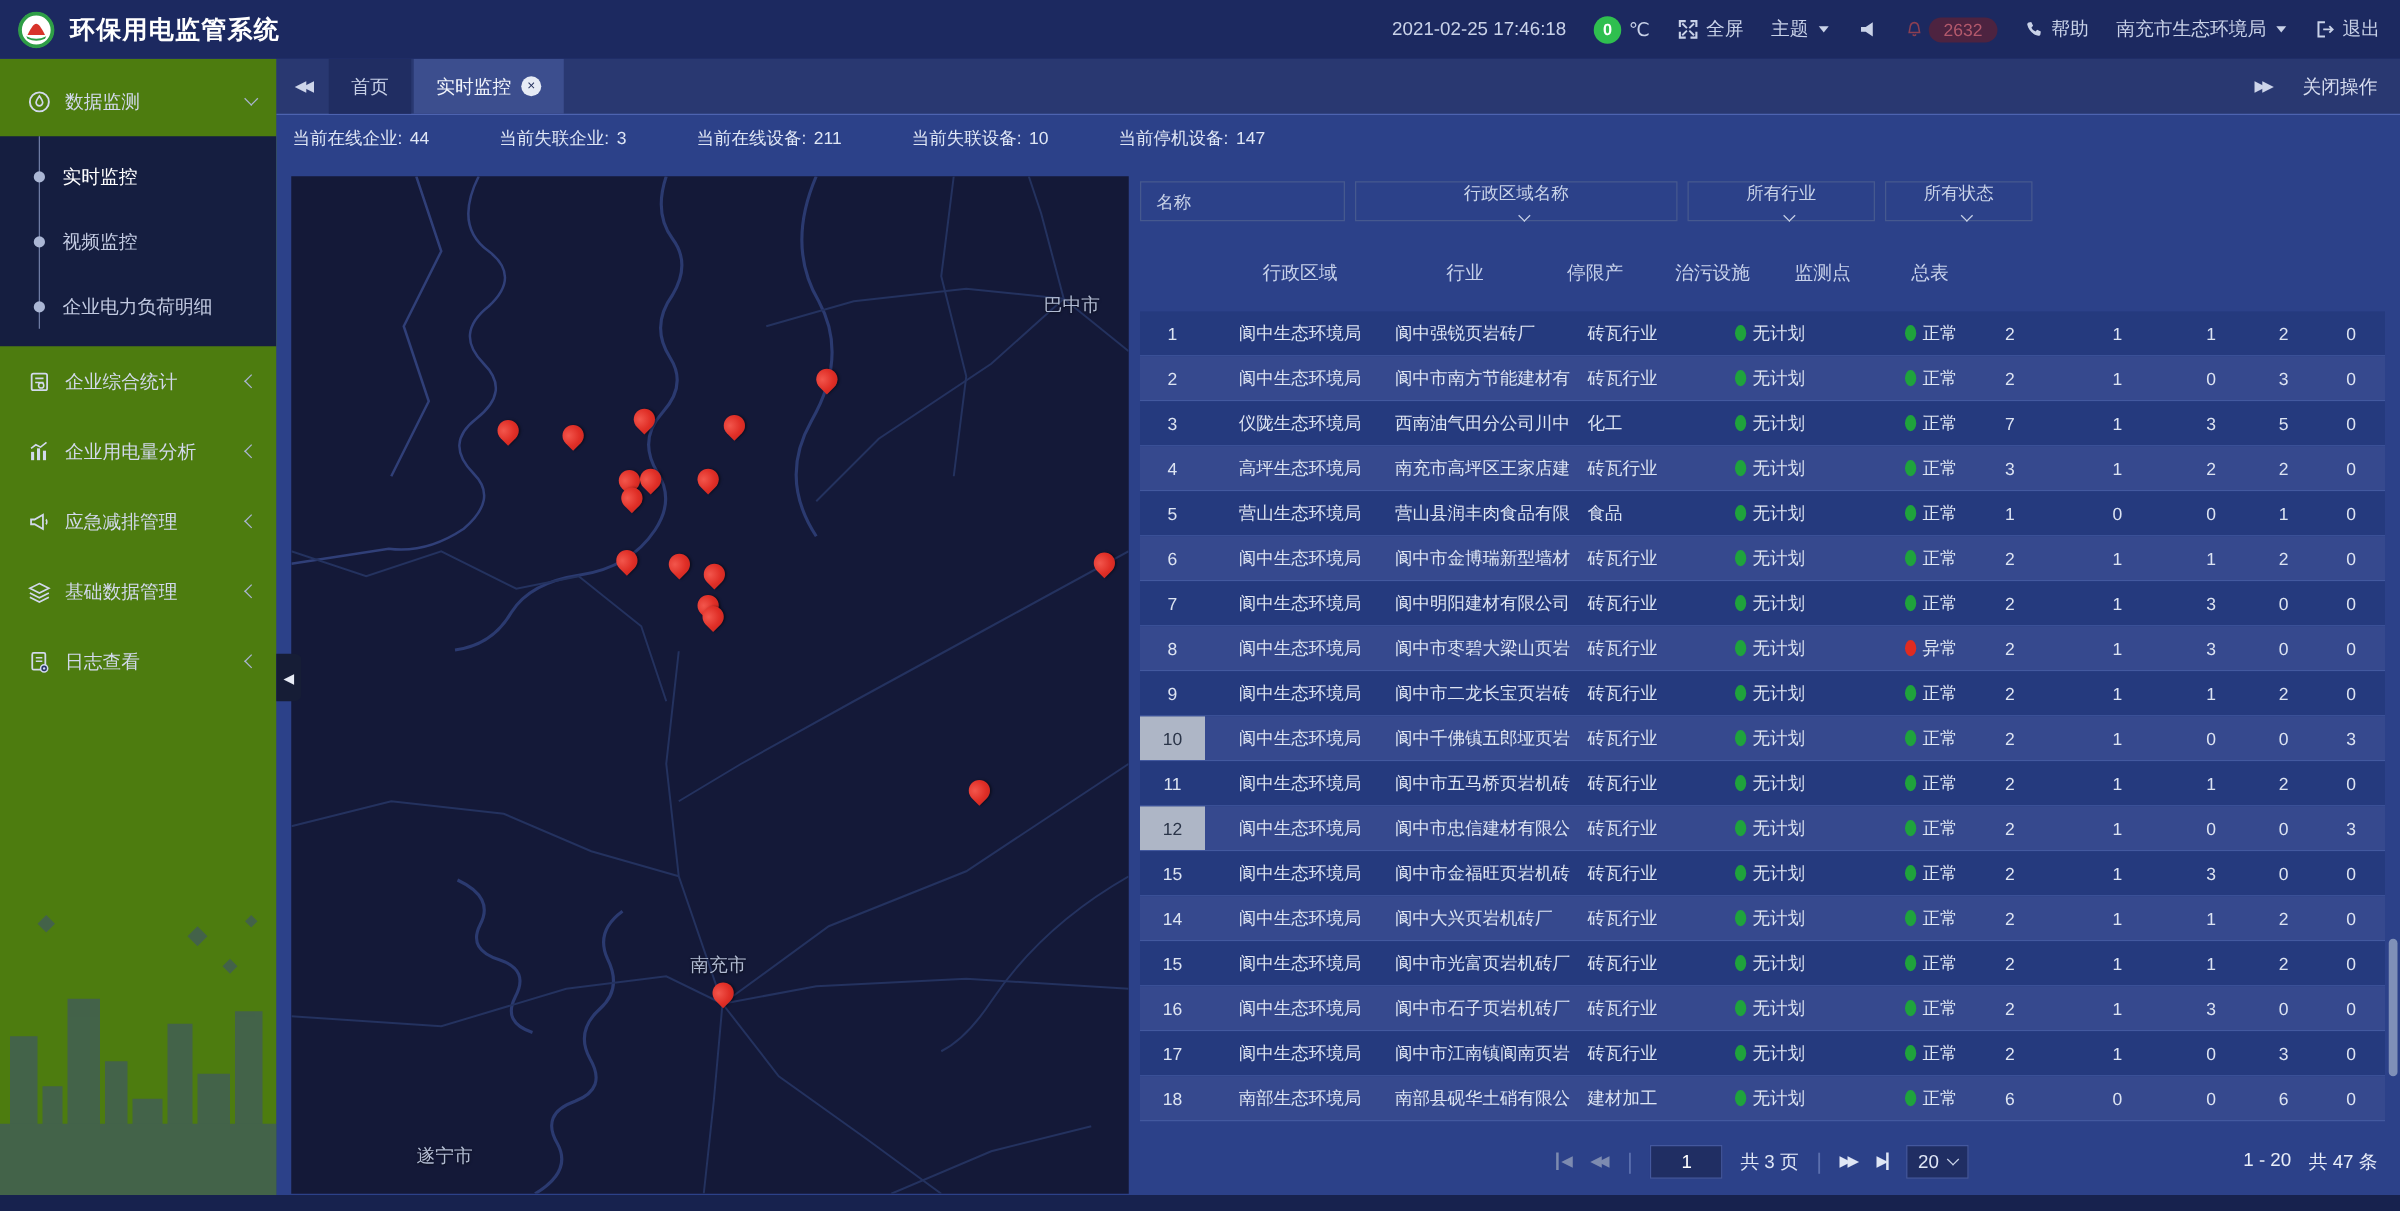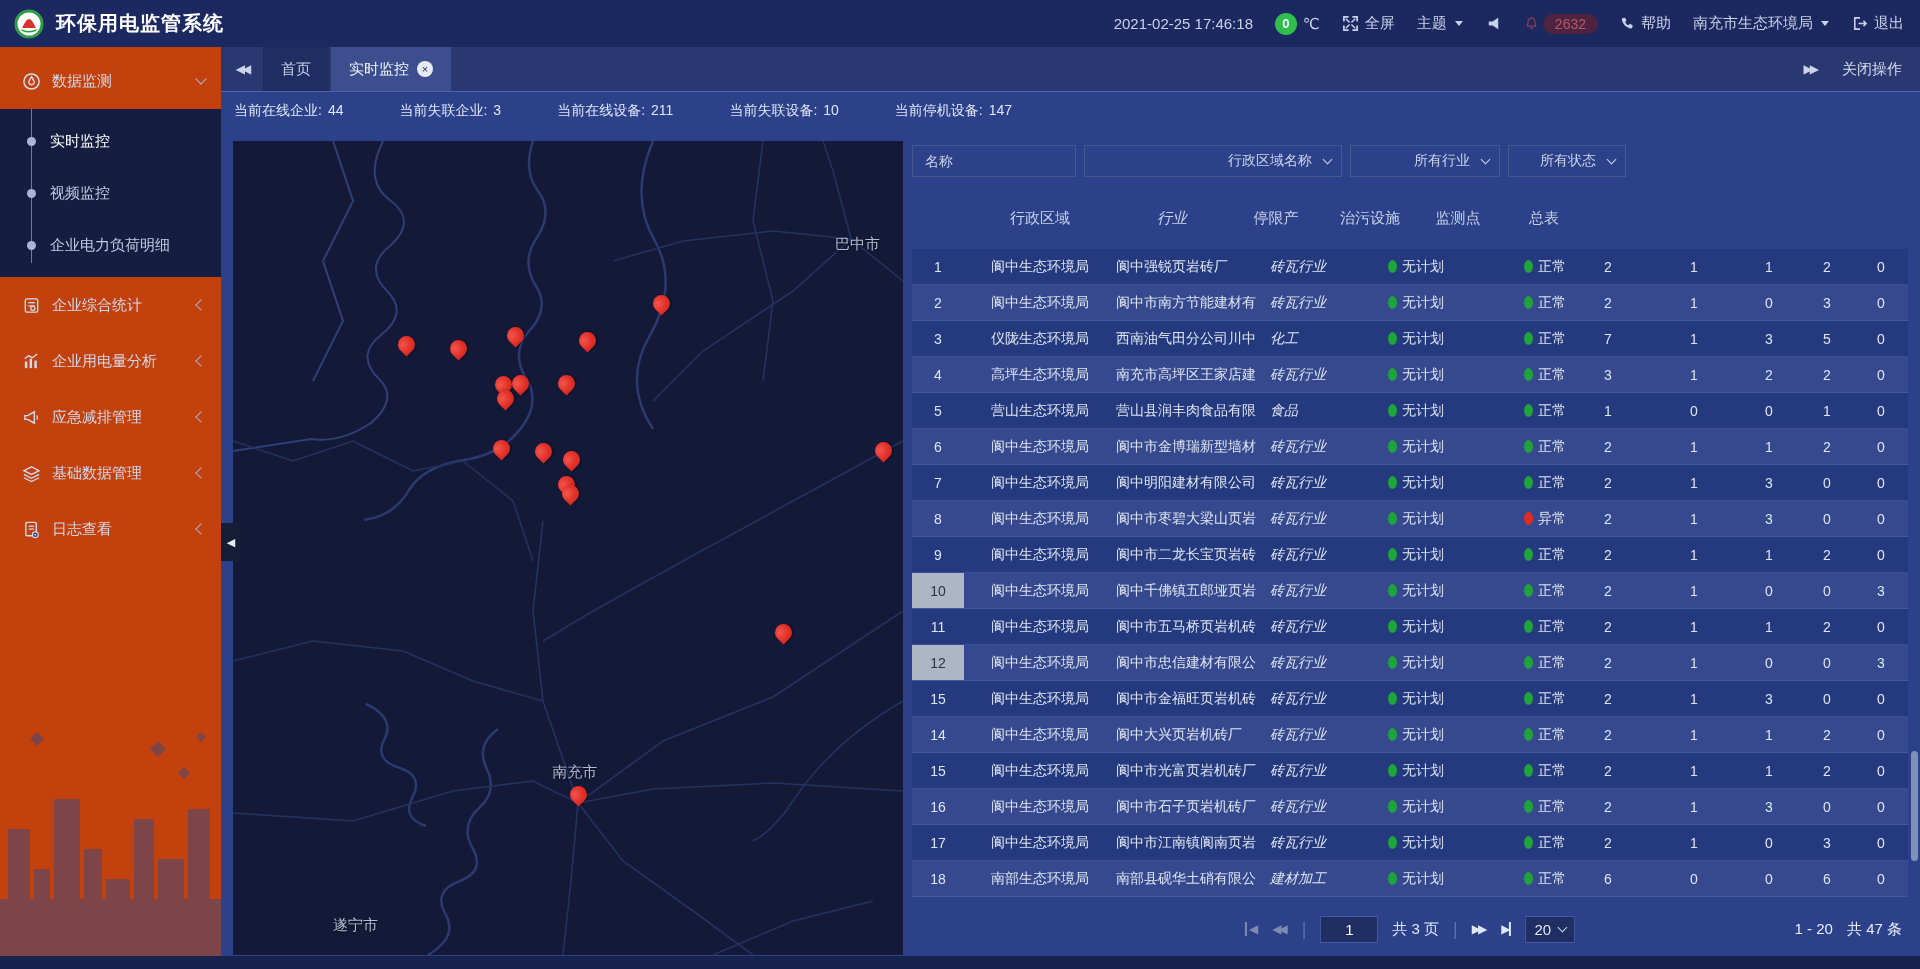--- a/index.html
+++ b/index.html
@@ -14,21 +14,21 @@
   .app-title{font-size:20px;font-weight:bold;color:#fff;margin-left:12px;letter-spacing:1px;}
   .header-right{margin-left:auto;display:flex;align-items:center;gap:22px;padding-right:16px;font-size:15px;color:#c9d2e8;}
   .hdr-item{display:flex;align-items:center;gap:6px;cursor:pointer;white-space:nowrap;}
   .temp-badge{width:22px;height:22px;border-radius:50%;background:#2fbf4f;color:#fff;font-size:13px;font-weight:bold;
               display:flex;align-items:center;justify-content:center;}
   .caret{width:0;height:0;border-left:4px solid transparent;border-right:4px solid transparent;border-top:5px solid #c9d2e8;margin-left:2px;}
   .bell-badge{background:#4d2340;color:#b4596c;border-radius:11px;padding:2px 12px;font-size:14px;}
   .hicon{width:17px;height:17px;display:block;}
 
   
-  .sidebar{position:absolute;left:0;top:47px;width:221px;height:922px;background:#c2410c;overflow:hidden;z-index:20;}
+  .sidebar{position:absolute;left:0;top:47px;width:221px;height:922px;background:#4d7c0f;overflow:hidden;z-index:20;}
   .menu{position:relative;padding-top:6px;}
   .menu-group{height:56px;display:flex;align-items:center;padding:0 16px 0 22px;cursor:pointer;color:#d2d9ec;font-size:15px;position:relative;}
   .menu-group .mi{width:19px;height:19px;margin-right:11px;flex:0 0 auto;}
   .menu-group .chev{margin-left:auto;width:8px;height:8px;border-right:1.6px solid #aab4d2;border-bottom:1.6px solid #aab4d2;}
   .chev.collapsed{transform:rotate(135deg);}
   .chev.expanded{transform:rotate(45deg);margin-top:-4px;}
   .submenu{background:#151e40;position:relative;padding:6px 0;}
   .submenu .rail{position:absolute;left:31px;top:0;bottom:14px;width:1px;background:#6d7ba3;}
   .subitem{height:52px;display:flex;align-items:center;padding-left:50px;font-size:15px;color:#c3cbe2;cursor:pointer;position:relative;}
   .subitem .bullet{position:absolute;left:27px;width:9px;height:9px;border-radius:50%;background:#aab6d4;}
@@ -60,35 +60,35 @@
       background:radial-gradient(circle at 35% 35%, #f2564c 0%, #e02f27 55%, #c6231c 100%);
       box-shadow:1px 1px 2px rgba(0,0,0,.45);}
 
   
   .panel{position:absolute;left:691px;top:94px;width:996px;height:814px;}
   .filters{position:absolute;left:0;top:4px;height:34px;display:flex;gap:8px;}
   .f-box{height:32px;background:#2c4189;border:1px solid #46598f;display:flex;align-items:center;padding:0 10px;font-size:14px;color:#c9d3e8;}
   .f-input{width:164px;}
   .f-input input{background:transparent;border:0;outline:0;color:#e6ebf5;font-size:14px;width:100%;font-family:inherit;}
   .f-input input::placeholder{color:#c9d3e8;}
-  .f-select{justify-content:flex-end;cursor:pointer;}
+  .f-select{justify-content:space-between;cursor:pointer;flex-direction:column;}
   .f-chev{width:7px;height:7px;border-right:1.5px solid #c9d3e8;border-bottom:1.5px solid #c9d3e8;transform:rotate(45deg);margin-top:-3px;margin-left:12px;}
   .w-region{width:258px;} .w-industry{width:150px;} .w-status{width:118px;}
 
   .thead{position:absolute;left:0;top:46px;width:996px;height:62px;display:flex;color:#c7d1ea;font-size:15px;}
   .th{display:flex;align-items:center;justify-content:center;}
   .th-group{display:flex;flex-direction:column;width:170px;}
   .th-group .g-title{height:28px;display:flex;align-items:center;justify-content:center;font-style:italic;padding-left:38px;}
   .g-cols{flex:1;display:flex;}
   .tbody{position:absolute;left:0;top:108px;width:996px;bottom:52px;overflow:hidden;}
   .tr{display:flex;height:36px;align-items:stretch;border-bottom:1px solid rgba(85,108,180,.45);font-size:14px;color:#dde4f2;cursor:pointer;}
   .tr.odd{background:#253a7e;} .tr.even{background:#36498e;}
   .td{display:flex;align-items:center;justify-content:center;overflow:hidden;white-space:nowrap;}
   .c-num{width:52px;} .c-region{width:152px;} .c-company{width:150px;justify-content:flex-start;}
-  .c-industry{width:112px;justify-content:flex-start;padding-left:4px;font-style:italic;}
+  .c-industry{width:112px;justify-content:flex-start;padding-left:4px;}
   .c-limit{width:96px;justify-content:flex-start;padding-left:10px;}
   .c-facility{width:92px;justify-content:flex-end;padding-left:10px;}
   .c-points{width:84px;} .c-meters{width:88px;} .c-run{width:62px;} .c-stop{width:54px;} .c-offline{width:54px;}
   .num-box{width:100%;height:100%;display:flex;align-items:center;justify-content:center;}
   .num-box.hl{background:#aeb6c6;color:#2a3448;}
   .dot{width:9px;height:13px;border-radius:50%;margin-right:5px;flex:0 0 auto;}
 
   .scroll-thumb{position:absolute;right:-10px;top:610px;width:7px;height:110px;border-radius:4px;background:#7f90b8;}
 
   .pager{position:absolute;left:0;bottom:0;width:996px;height:52px;display:flex;align-items:center;font-size:15px;color:#dfe6f5;}

